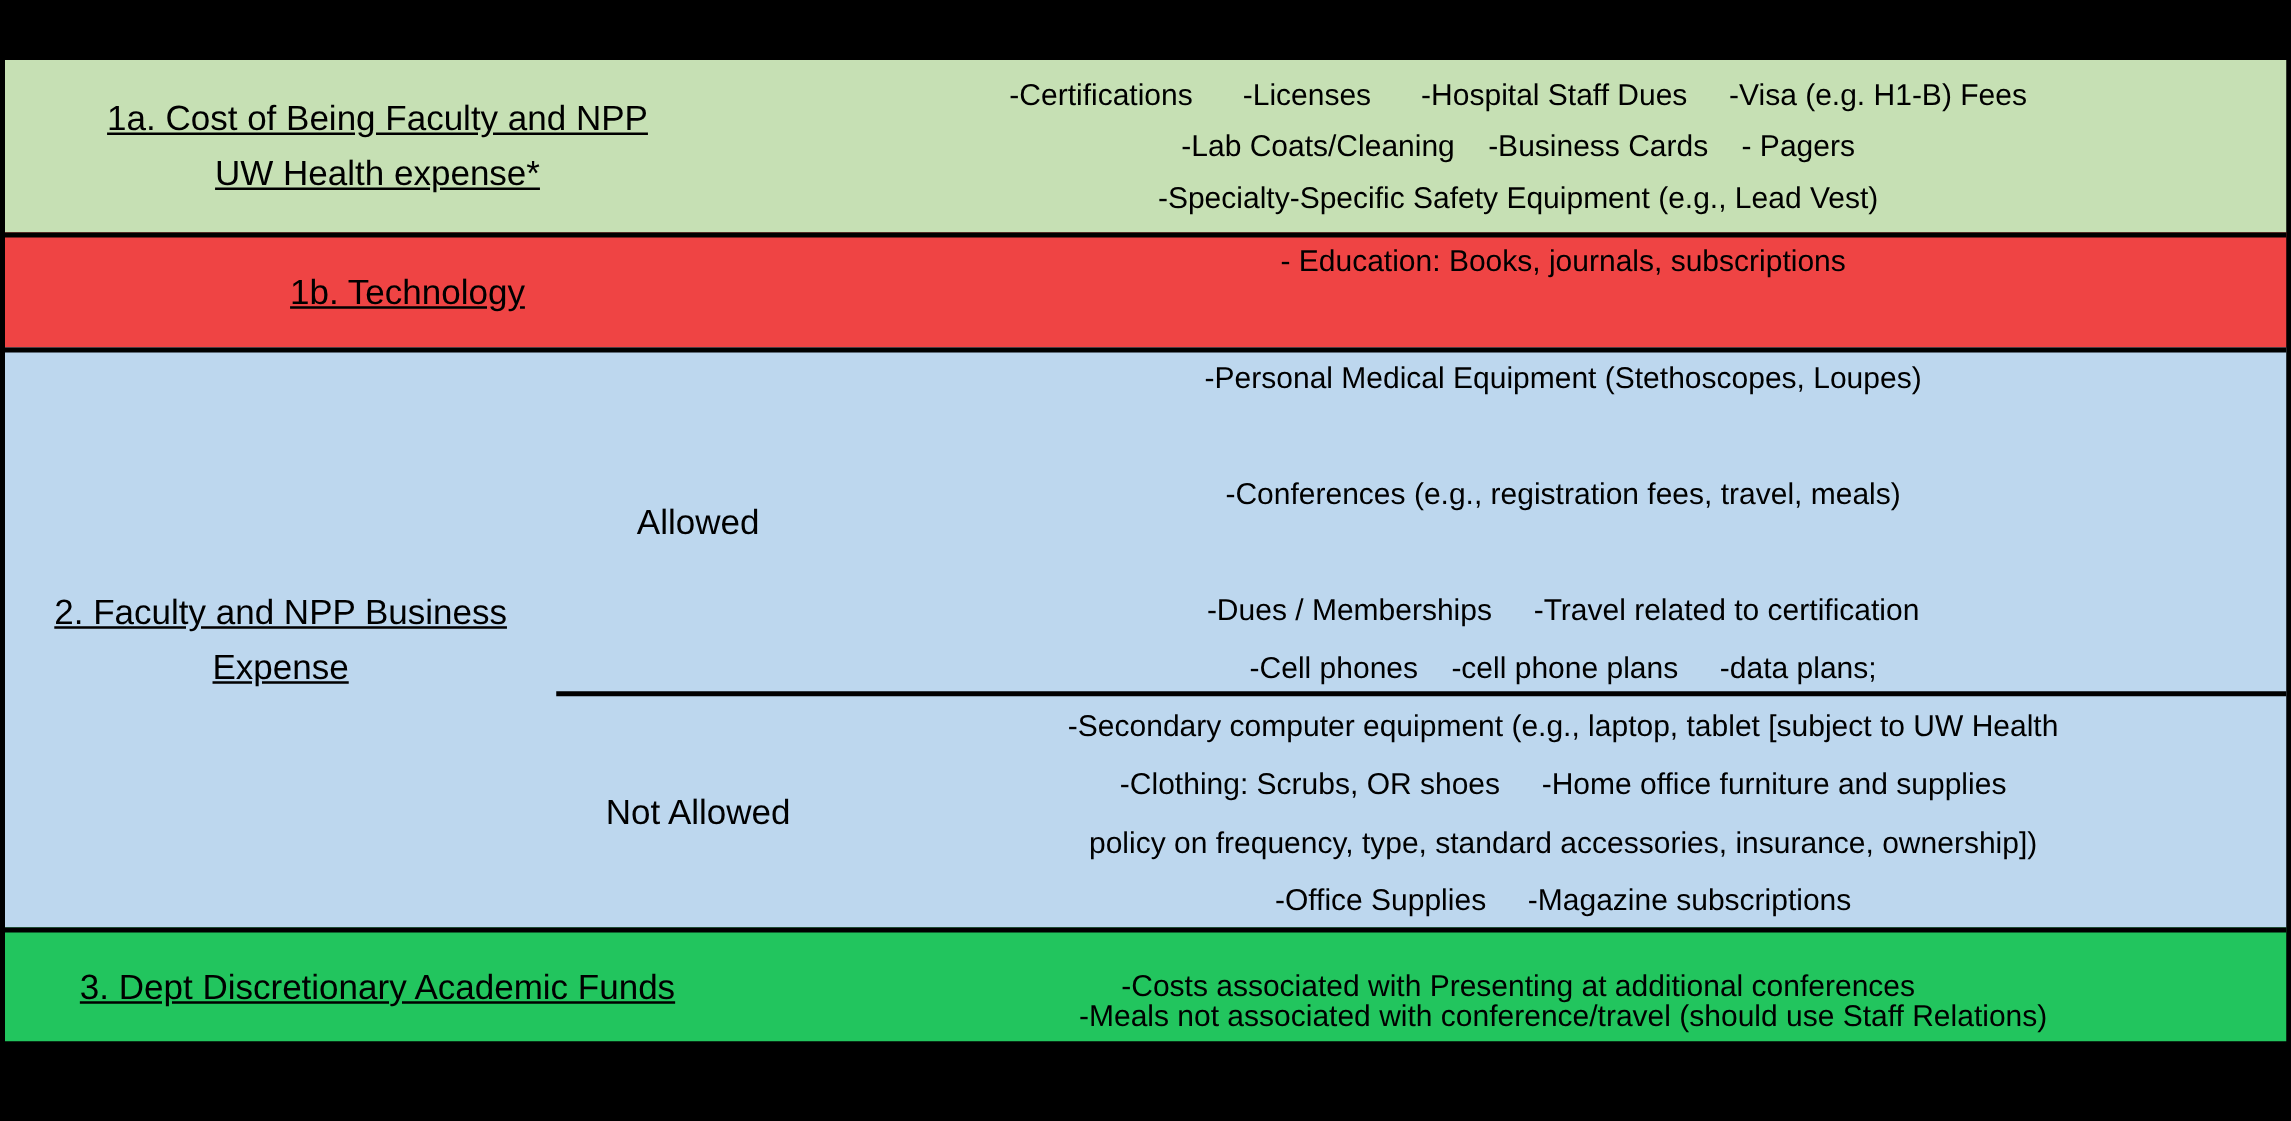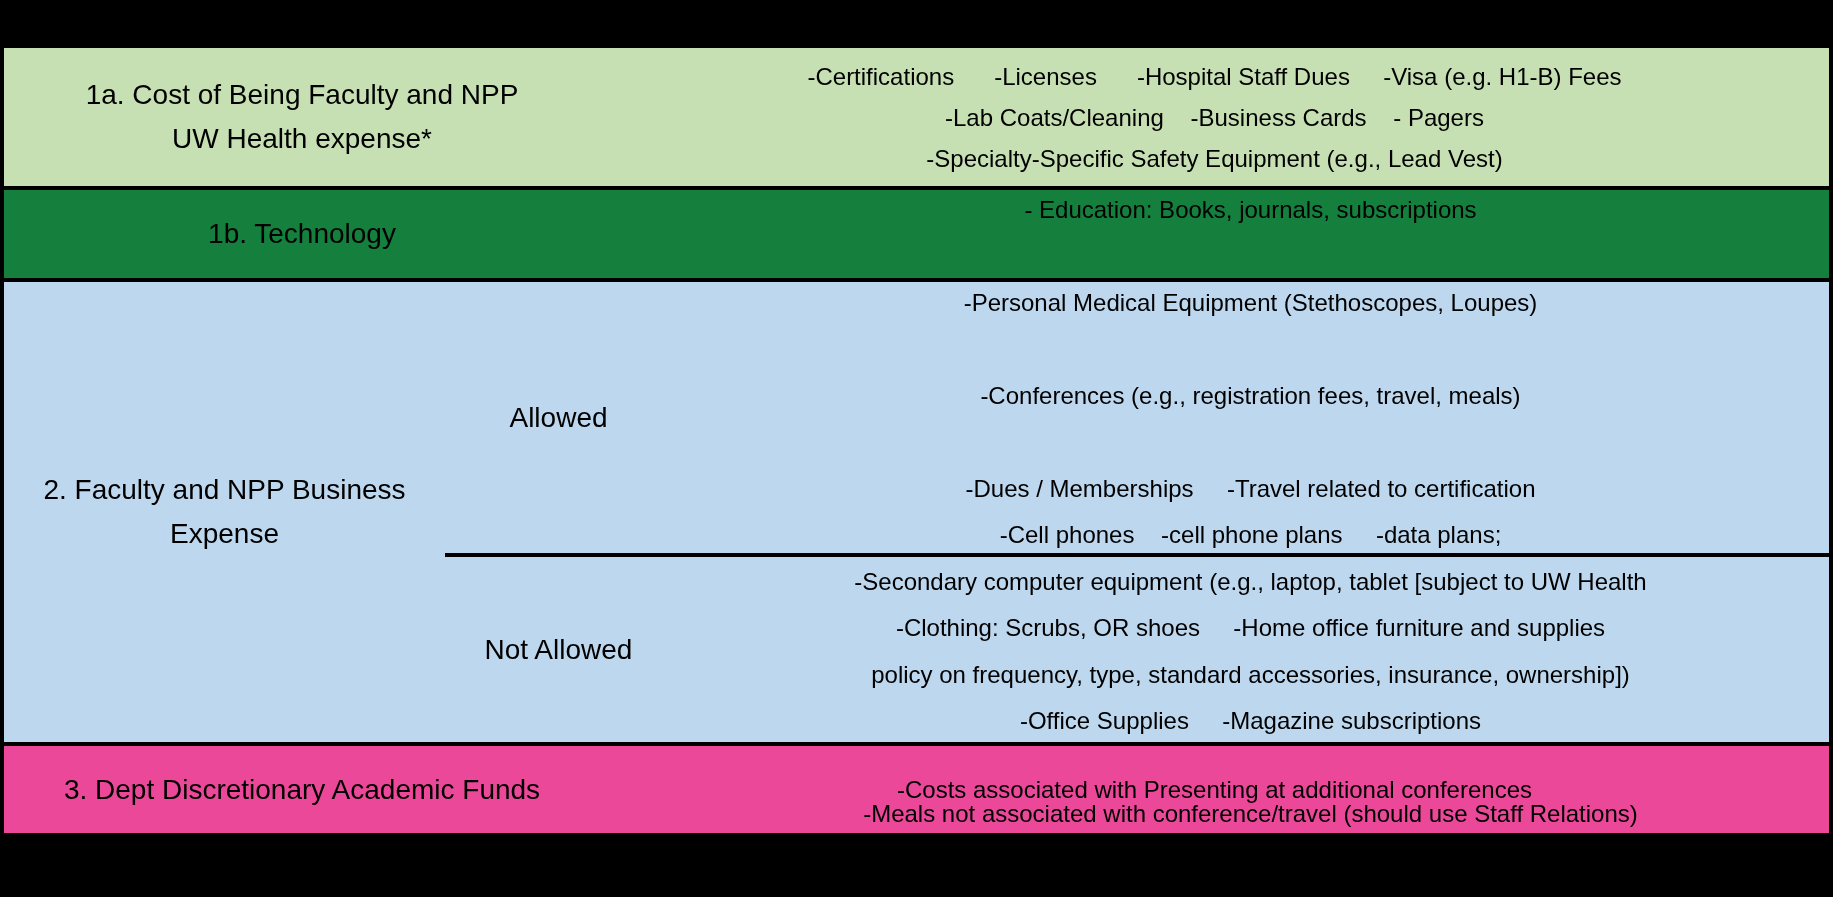--- a/index.html
+++ b/index.html
@@ -24,32 +24,33 @@
     border: 4px solid #000000;
   }
   .row {
     display: flex;
     align-items: stretch;
   }
   .row + .row {
     border-top: 4px solid #000000;
   }
   .row-1a { background: #c6e0b4; height: 138px; }
-  .row-1b { background: #15803d; height: 88px; }
+  .row-1b { background: #ef4444; height: 88px; padding-left: 24px; }
   .row-2  { background: #bdd7ee; height: 460px; }
-  .row-3  { background: #ec4899; height: 87px; }
+  .row-3  { background: #22c55e; height: 87px; }
 
   .label-cell {
     width: 596px;
     flex: 0 0 596px;
     display: flex;
     flex-direction: column;
     justify-content: center;
     align-items: center;
     text-align: center;
+    text-decoration: underline;
   }
   .row-2 .label-cell {
     width: 441px;
     flex: 0 0 441px;
   }
   .label-line {
     font-size: 28px;
     line-height: 44px;
     white-space: pre;
   }

